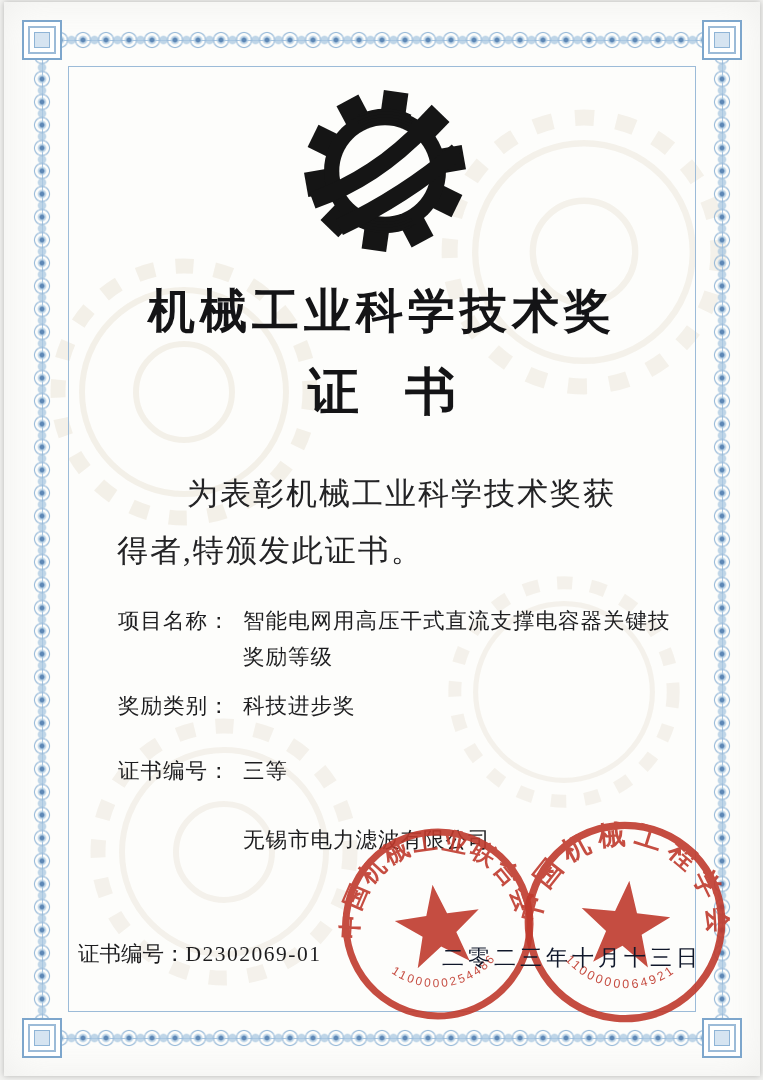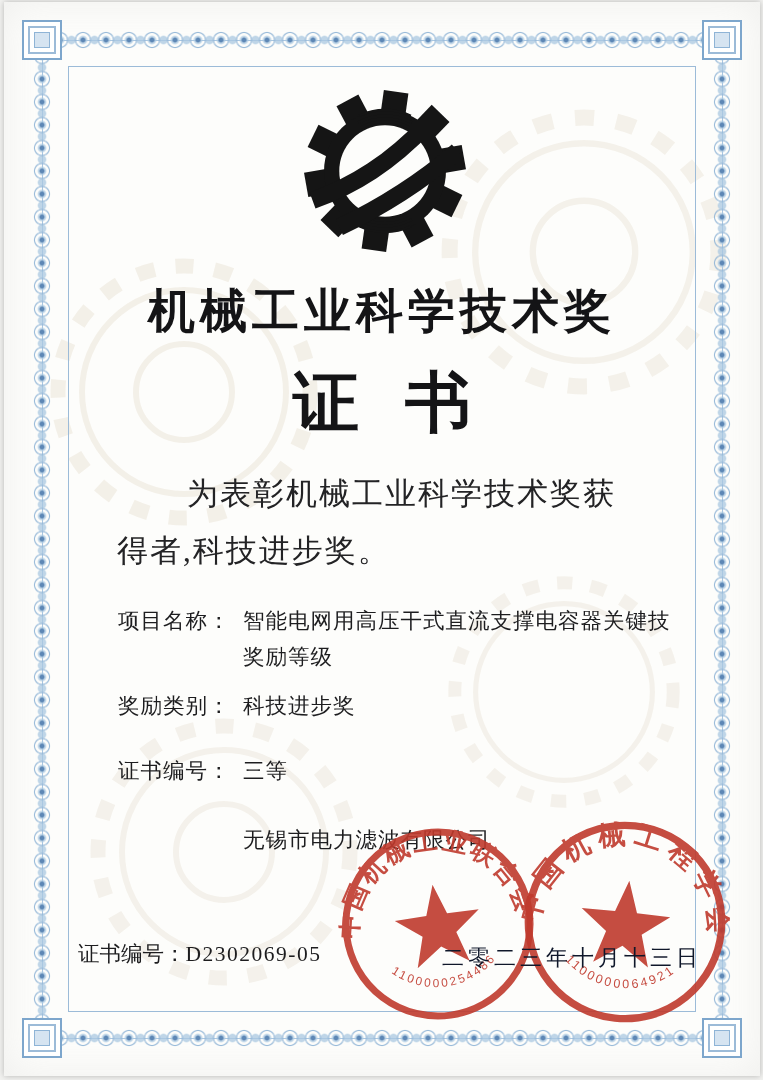--- a/index.html
+++ b/index.html
@@ -32,21 +32,21 @@
           box-shadow:inset 0 0 0 4px #fff, inset 0 0 0 6px #9cbbd8;}
   .corner .core{position:absolute;left:10px;top:10px;right:10px;bottom:10px;background:#d6e4f1;border:1px solid #8fb4d6;}
   .c-tl{left:18px;top:18px;} .c-tr{right:18px;top:18px;} .c-bl{left:18px;bottom:18px;} .c-br{right:18px;bottom:18px;}
   .innerline{position:absolute;left:64px;top:64px;right:64px;bottom:64px;border:1.6px solid #9cbbd8;}
   
   .wm{position:absolute;opacity:.55;pointer-events:none;}
   
   .emblem{position:absolute;left:272px;top:88px;width:218px;height:162px;}
   .award-title{position:absolute;left:0;width:100%;top:278px;text-align:center;font-size:47px;
                font-weight:700;letter-spacing:5px;color:#141416;}
-  .doc-title{position:absolute;left:0;width:100%;top:356px;text-align:center;font-size:66px;
+  .doc-title{position:absolute;left:0;width:100%;top:356px;text-align:center;font-size:51px;
              font-weight:700;letter-spacing:46px;padding-left:46px;box-sizing:border-box;color:#141416;}
   .body-text{position:absolute;left:113px;top:463px;width:560px;font-size:31px;color:#232325;
              line-height:57px;letter-spacing:2px;}
   .body-text .indent{padding-left:70px;display:block;}
   .field{position:absolute;left:114px;width:560px;font-size:21.5px;color:#1d1d1f;line-height:36px;}
   .field .lbl{position:absolute;left:0;top:0;letter-spacing:1px;}
   .field .val{display:block;margin-left:125px;letter-spacing:1px;}
   .f1{top:601px;} .f2{top:686px;} .f3{top:751px;} .f4{top:820px;}
   .footer-certno{position:absolute;left:74px;top:937px;font-size:21.5px;color:#1d1d1f;z-index:6;}
   .footer-certno .num{font-family:"Liberation Serif",serif;letter-spacing:1.5px;}
@@ -127,42 +127,42 @@
         <path d="M 34,116 C 78,100 116,76 154,36" stroke-width="18"></path>
         <path d="M 62,144 C 104,124 144,100 186,64" stroke-width="18"></path>
       </g>
     </svg>
 
     <div class="award-title">机械工业科学技术奖</div>
     <div class="doc-title">证书</div>
 
     <div class="body-text">
       <span class="indent">为表彰机械工业科学技术奖获</span>
-      <span>得者,科技进步奖。</span>
+      <span>得者,特颁发此证书。</span>
     </div>
 
     <div class="field f1">
       <span class="lbl">项目名称：</span>
       <span class="val">智能电网用高压干式直流支撑电容器关键技</span>
       <span class="val">奖励等级</span>
     </div>
     <div class="field f2">
       <span class="lbl">奖励类别：</span>
       <span class="val">科技进步奖</span>
     </div>
     <div class="field f3">
       <span class="lbl">证书编号：</span>
       <span class="val">三等</span>
     </div>
     <div class="field f4">
       <span class="val">无锡市电力滤波有限公司</span>
     </div>
 
     <div class="footer-certno">
-      <span>证书编号：</span><span class="num">D2302069-05</span>
+      <span>证书编号：</span><span class="num">D2302069-01</span>
     </div>
     <div class="footer-date">二零二三年十月十三日</div>
 
     <svg class="seal seal-1" viewBox="0 0 200 200">
       <defs>
         <path id="s1top" d="M 22,132 A 82,82 0 1 1 178,132"></path>
         <path id="s1bot" d="M 30,120 A 78,78 0 0 0 170,120"></path>
       </defs>
       <circle cx="100" cy="100" r="93" fill="none" stroke="#c03a2d" stroke-width="7"></circle>
       <polygon fill="#c03a2d" points="100,60 110.6,90.4 142.8,91 117.2,110.5 126.5,141.3 100,123 73.5,141.3 82.8,110.5 57.2,91 89.4,90.4"></polygon>

